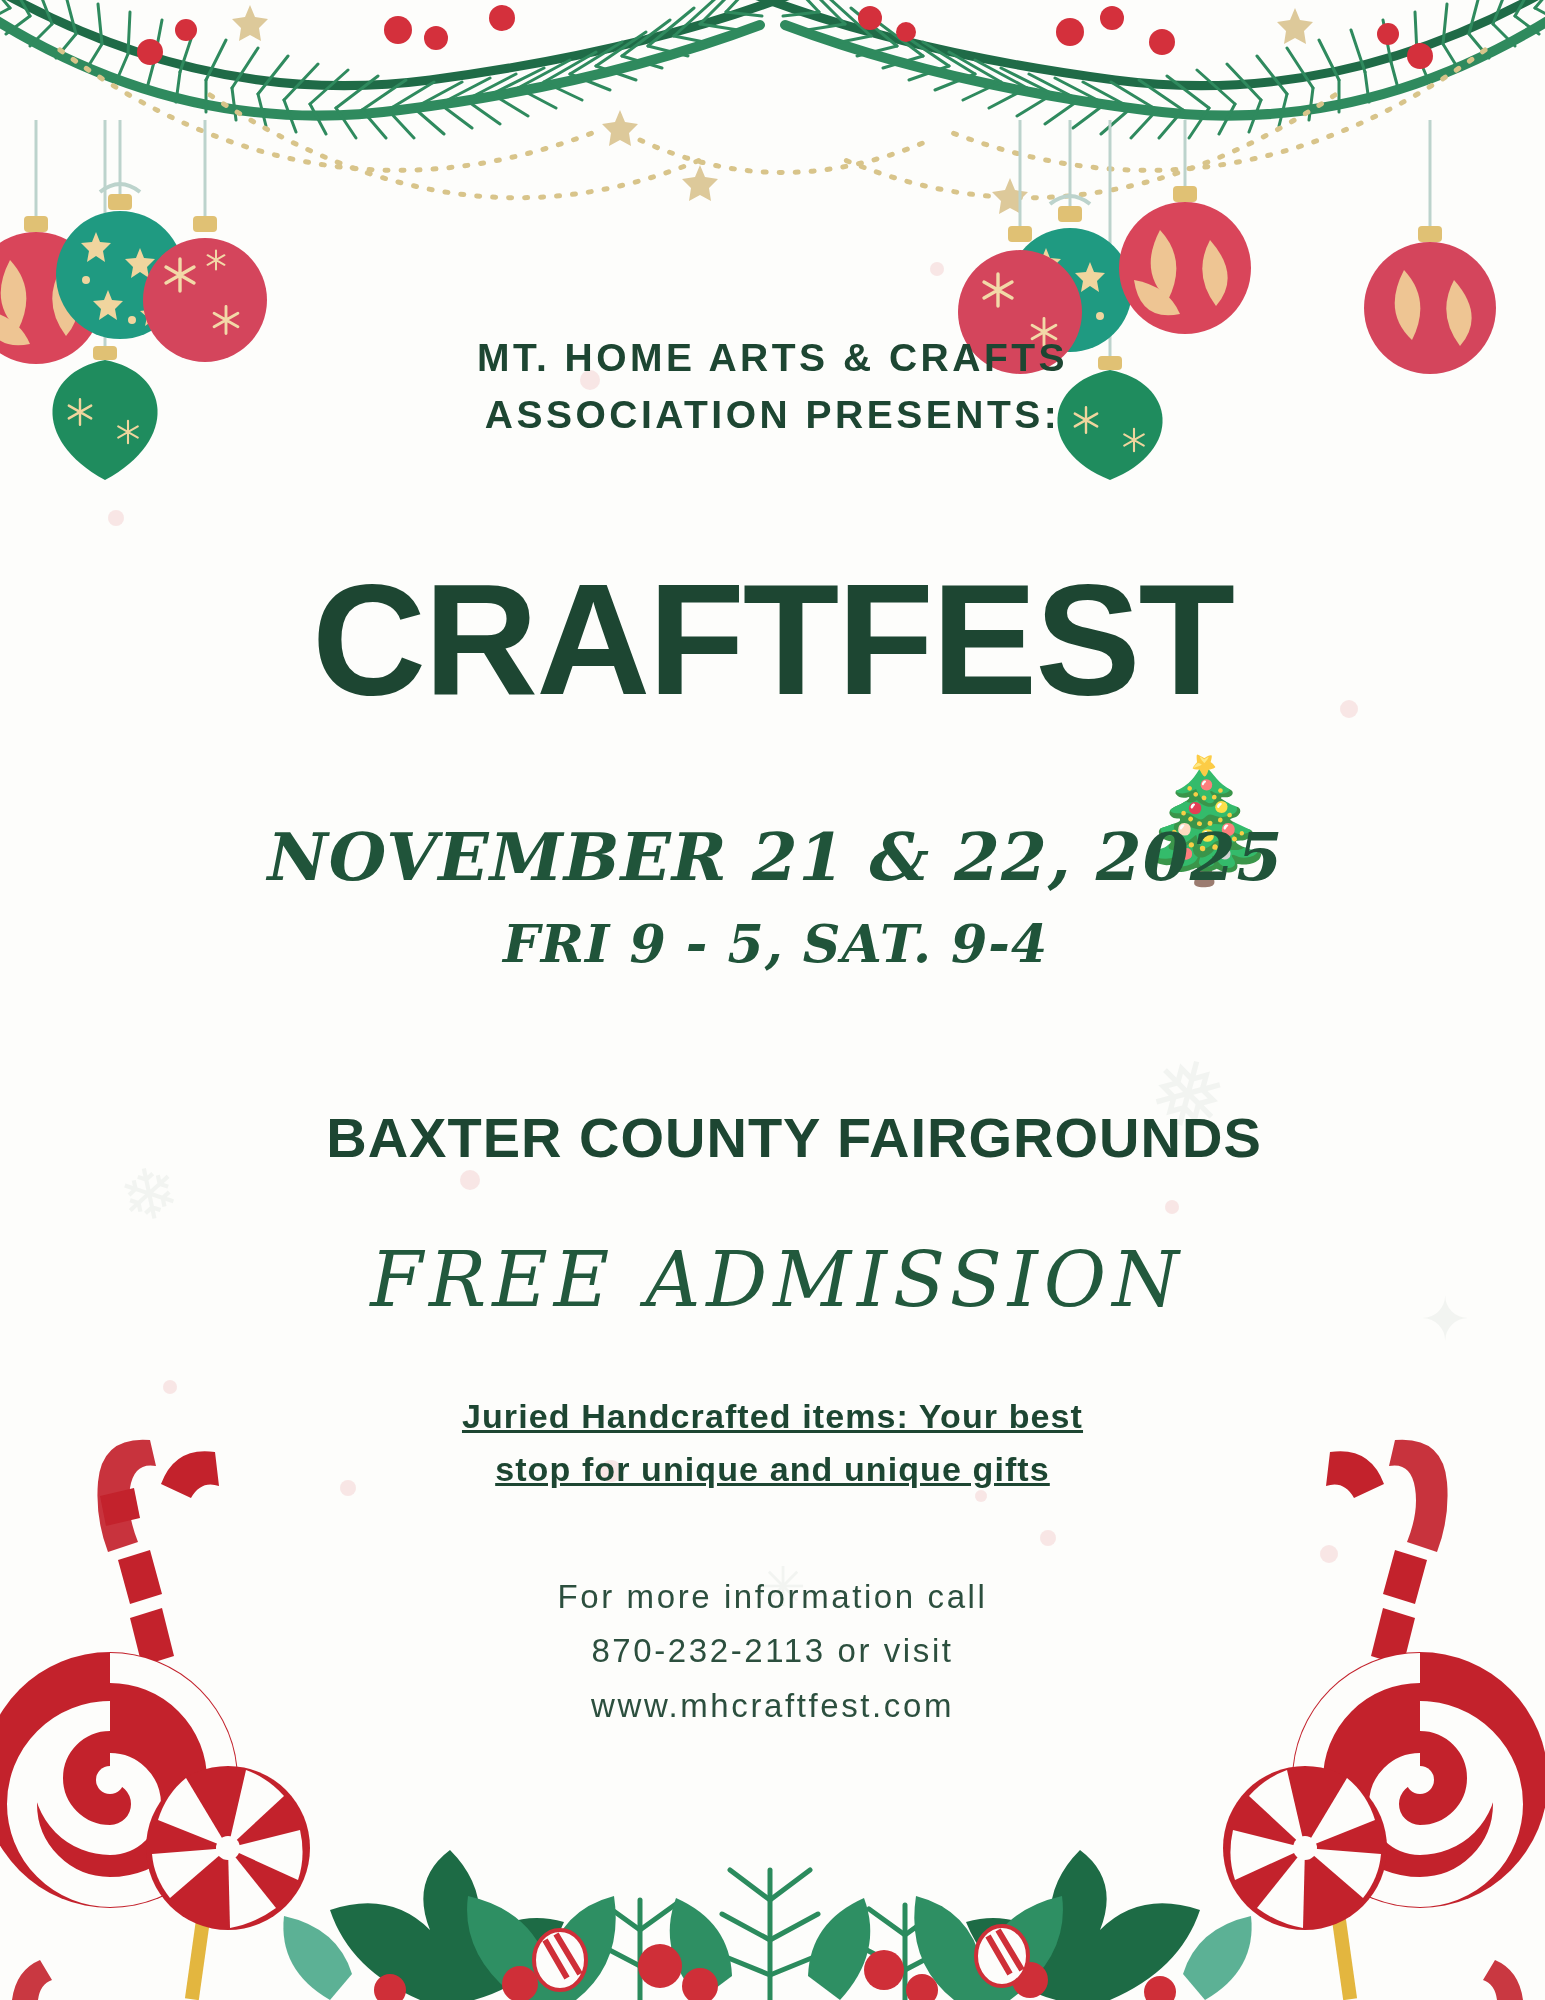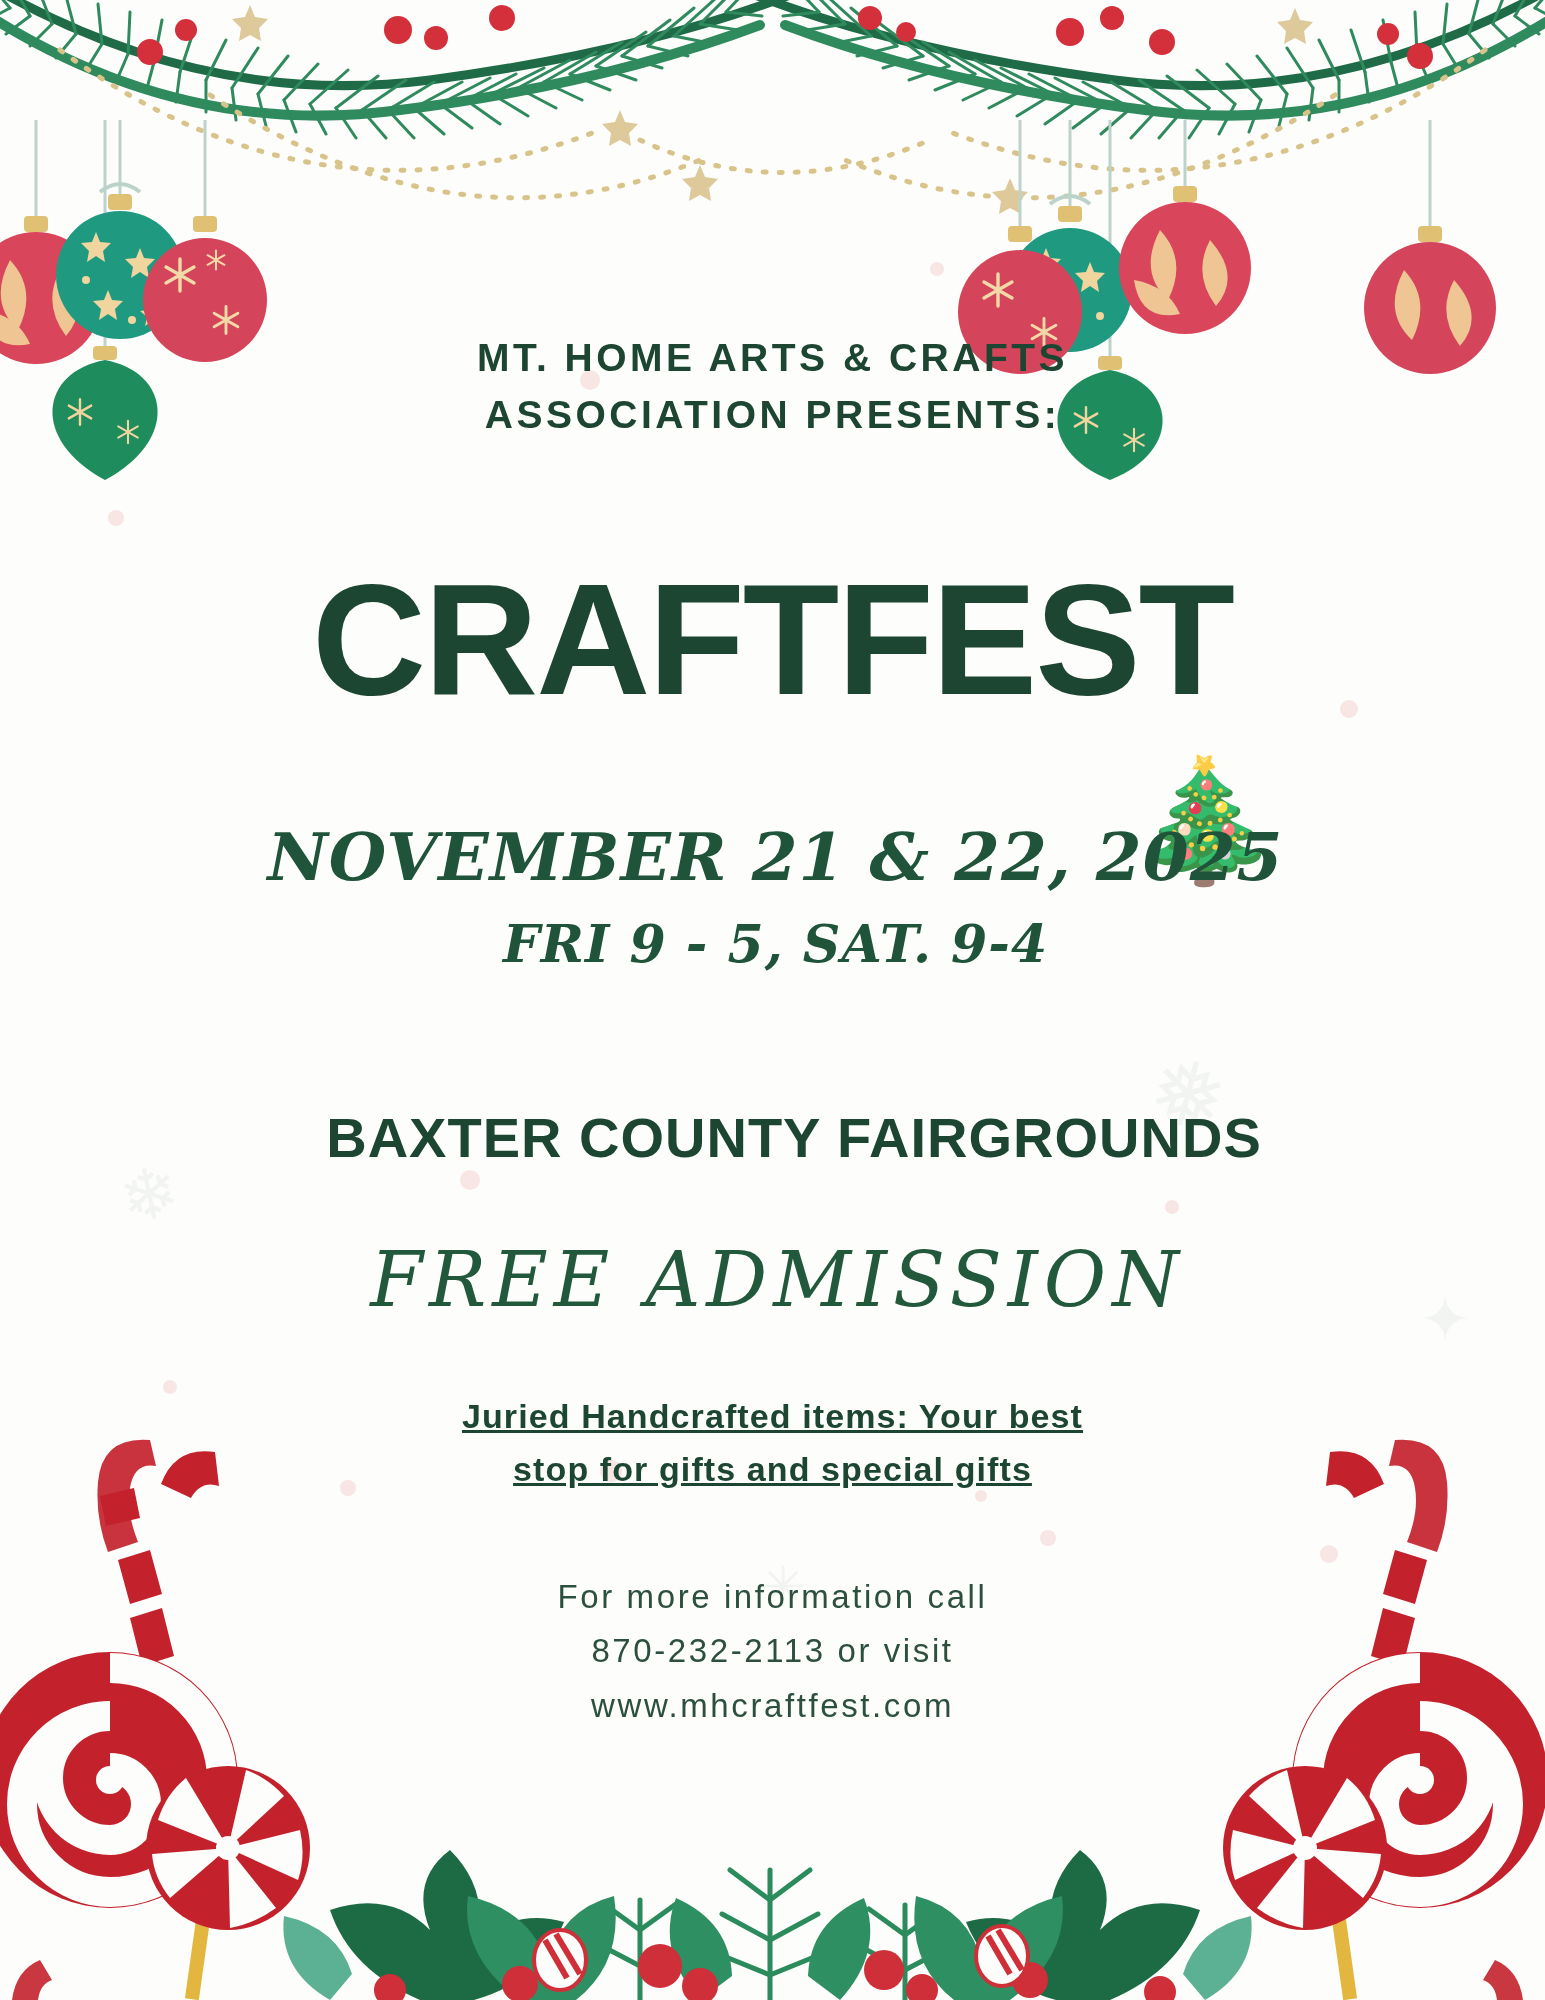--- a/index.html
+++ b/index.html
@@ -371,21 +371,21 @@
       <div class="line1">NOVEMBER 21 &amp; 22, 2025</div>
       <div class="line2">FRI 9 - 5, SAT. 9-4</div>
     </div>
 
     <div class="venue">BAXTER COUNTY FAIRGROUNDS</div>
 
     <div class="admission">FREE ADMISSION</div>
 
     <div class="tagline">
       <div>Juried Handcrafted items: Your best</div>
-      <div>stop for gifts and special gifts</div>
+      <div>stop for unique and unique gifts</div>
     </div>
 
     <div class="contact">
       <div>For more information call</div>
       <div>870-232-2113 or visit</div>
       <div>www.mhcraftfest.com</div>
     </div>
   </div>
 
   <svg class="candy-bottom" viewBox="0 0 1545 600">

